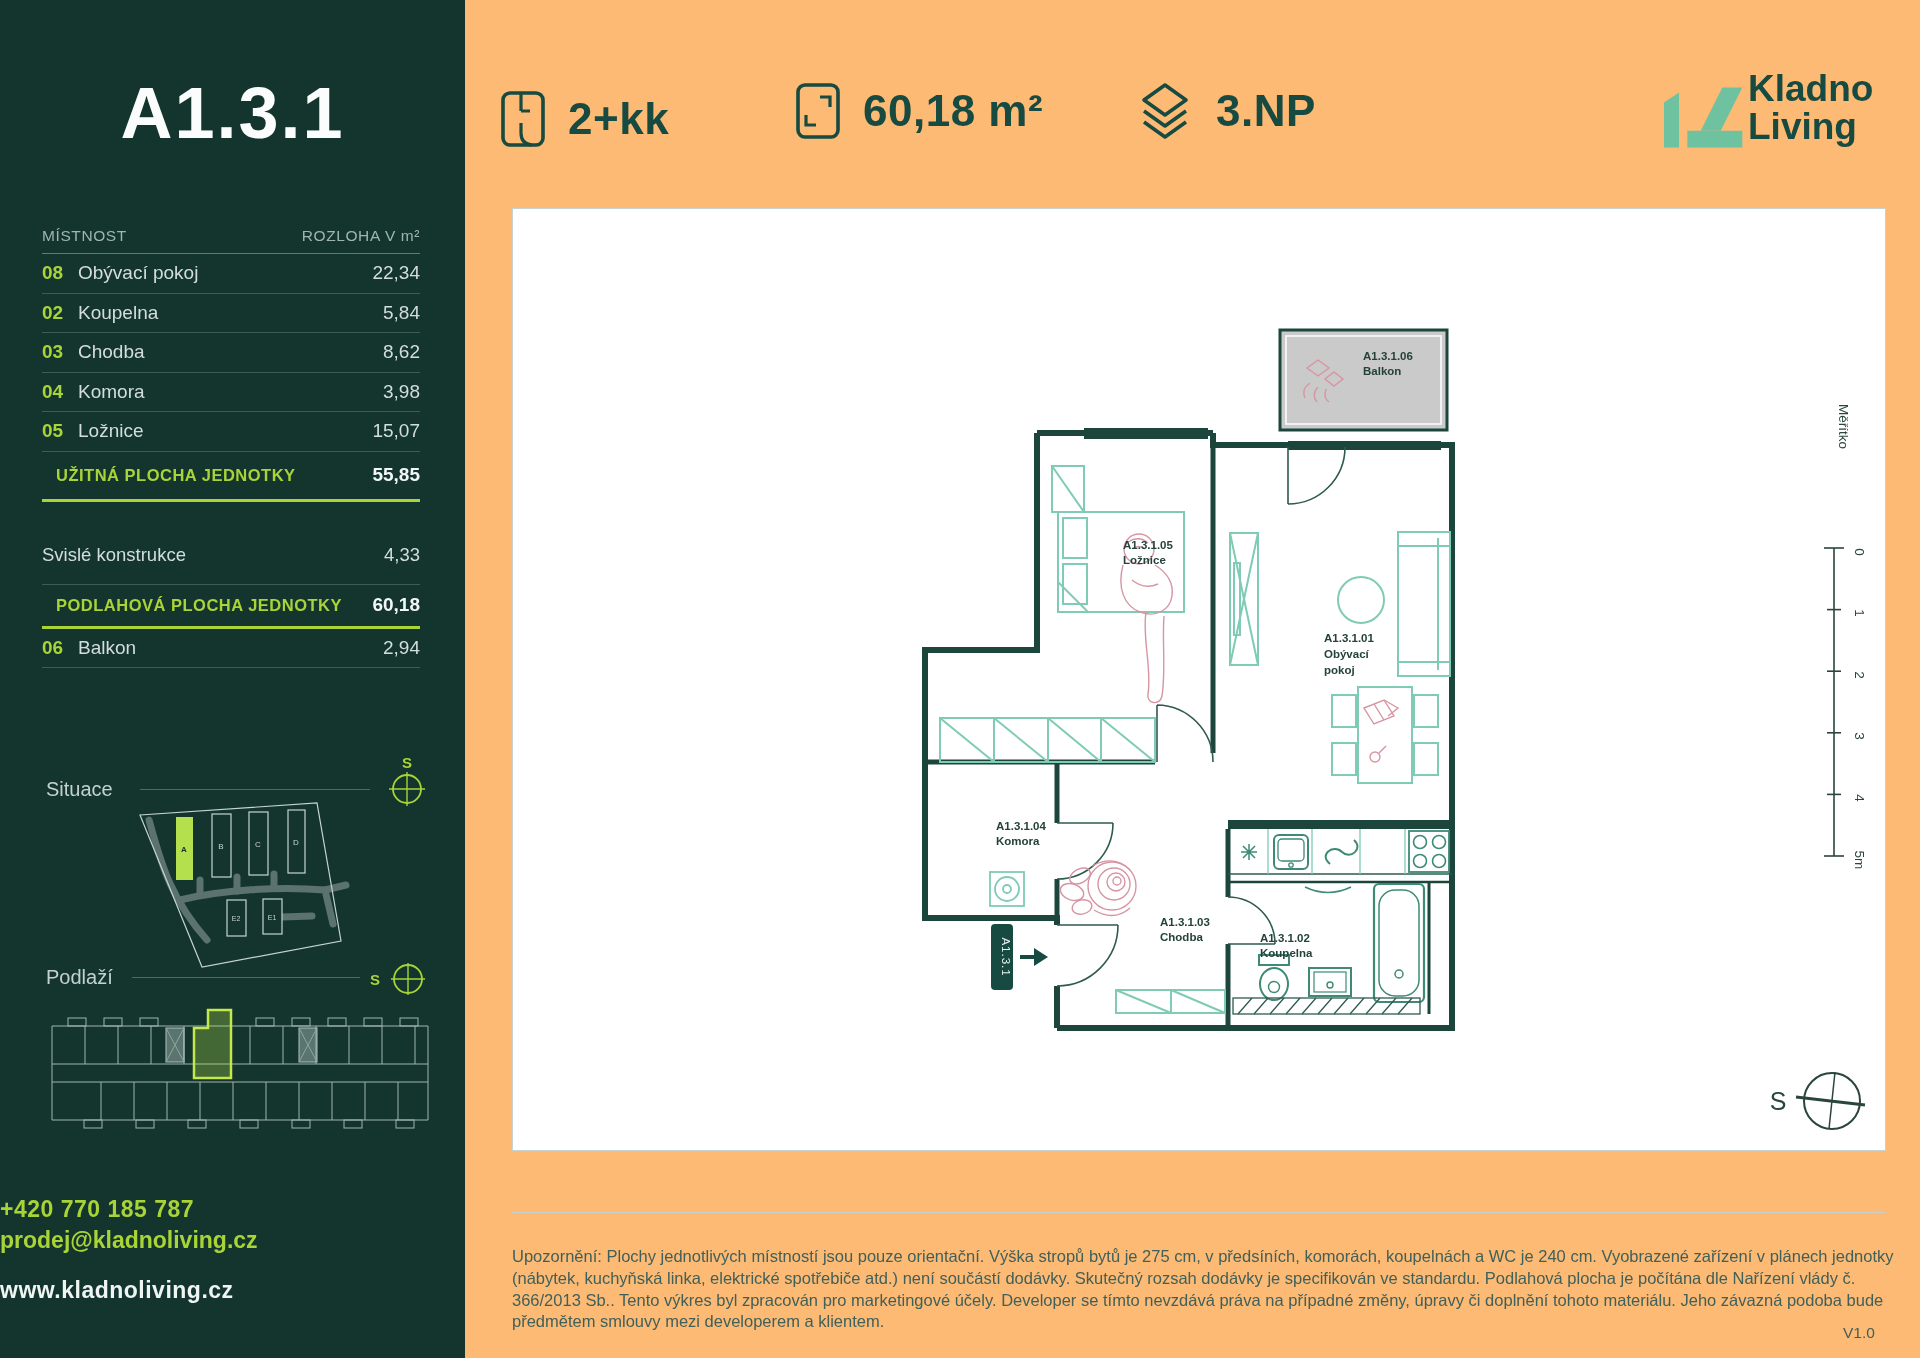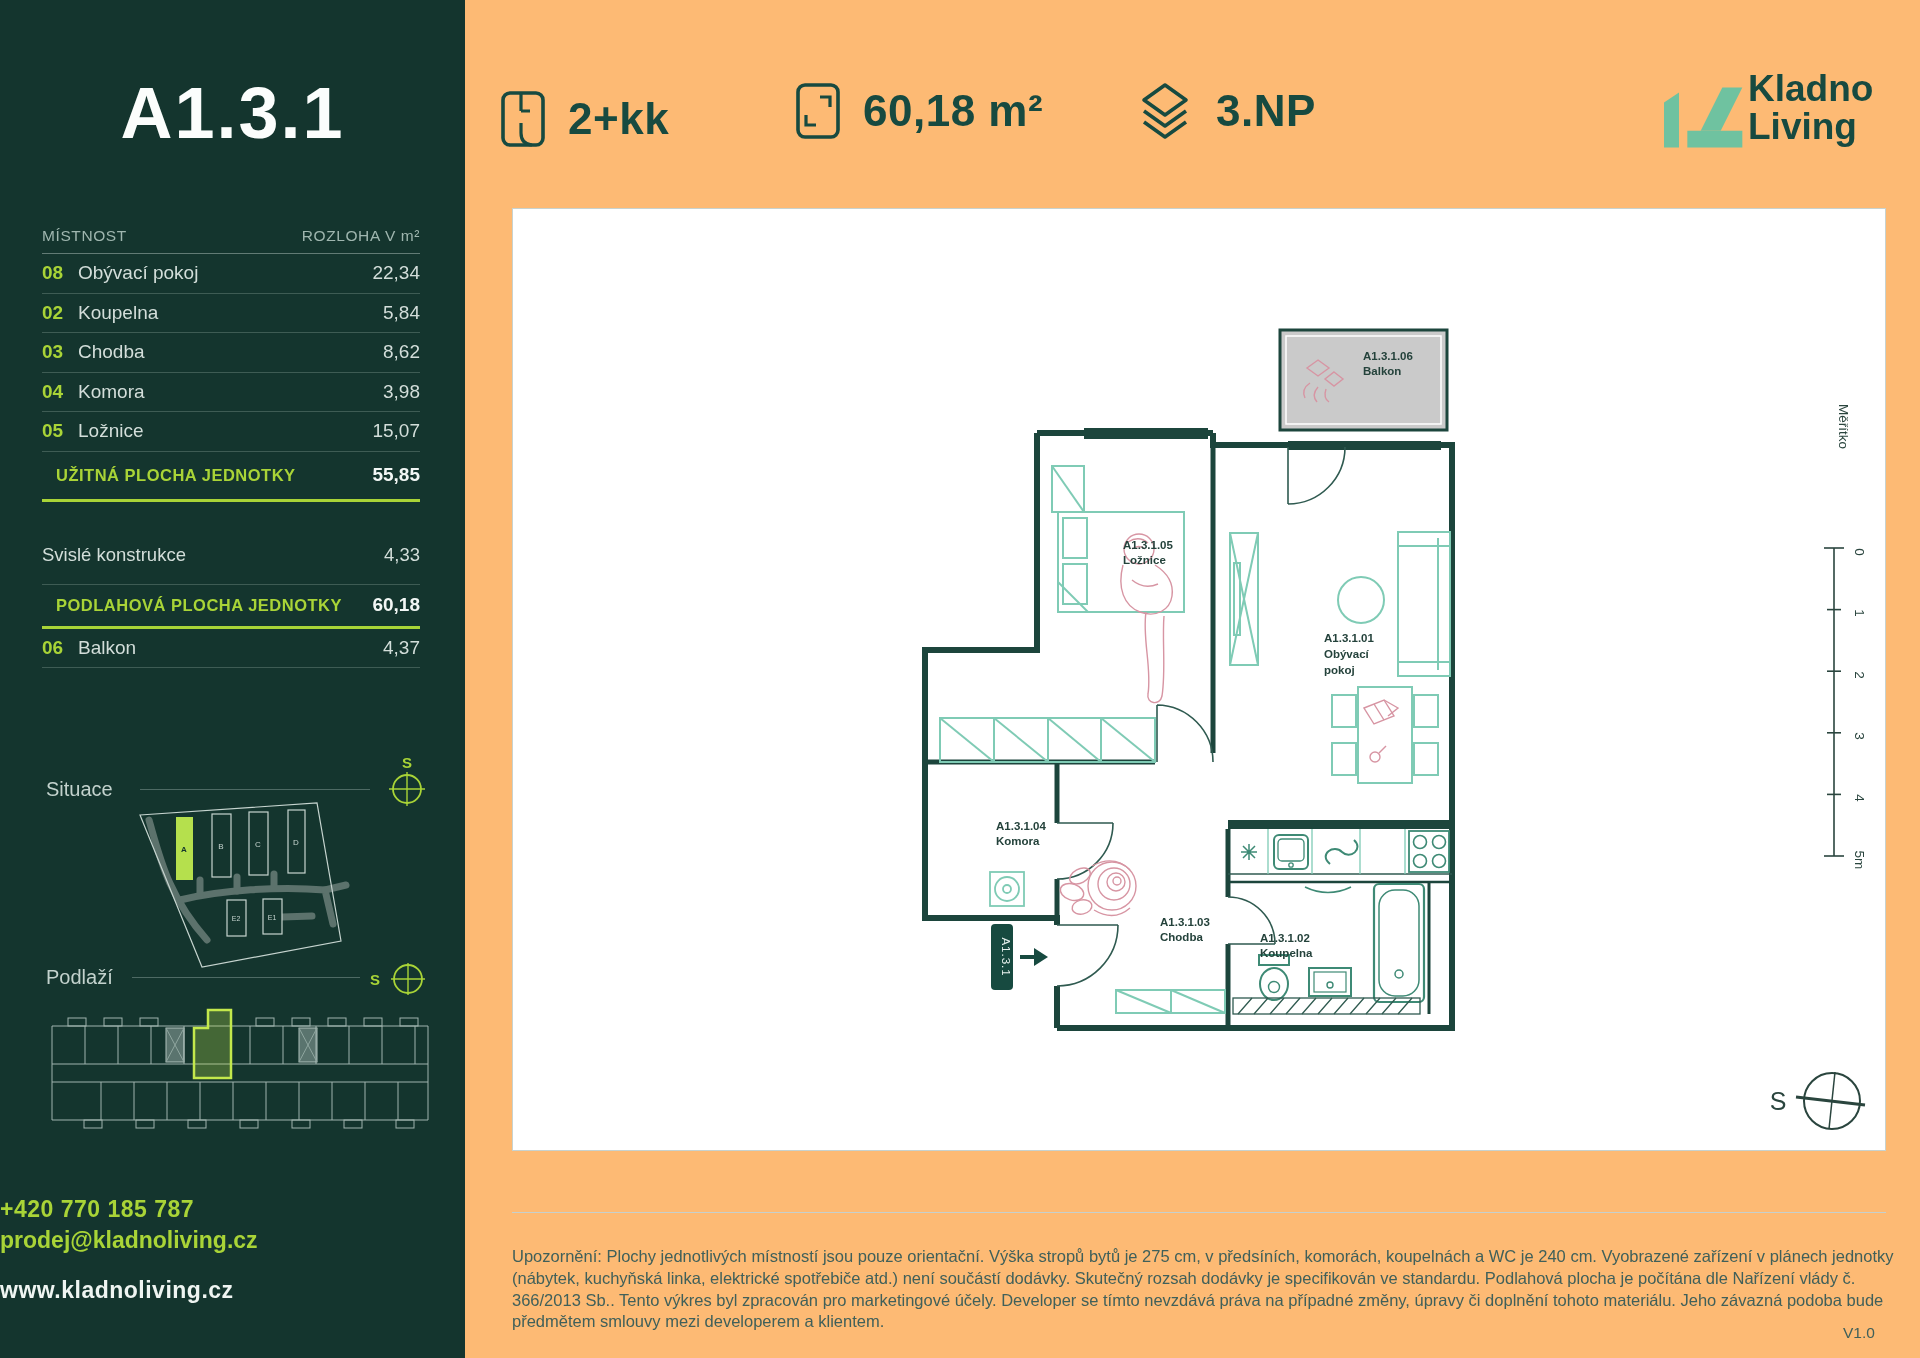--- a/index.html
+++ b/index.html
@@ -95,21 +95,21 @@
         <span>Svislé konstrukce</span>
         <span class="val">4,33</span>
       </div>
       <div class="sumrow" style="height:41px;">
         <span class="lbl">PODLAHOVÁ PLOCHA JEDNOTKY</span>
         <span class="val">60,18</span>
       </div>
       <div class="srow">
         <span class="num">06</span>
         <span class="lbl">Balkon</span>
-        <span class="val">4,37</span>
+        <span class="val">2,94</span>
       </div>
     </div>
 
     <div class="section-label" style="left:46px;top:778px;">Situace</div>
     <div class="section-line" style="left:140px;top:789px;width:230px;"></div>
     <svg class="plansvg" style="left:384px;top:752px;" width="46" height="58" viewBox="0 0 46 58">
       <text x="23" y="16" text-anchor="middle" fill="#A9D437" font-size="15" font-weight="600">S</text>
       <circle cx="23" cy="37" r="14" fill="none" stroke="#A9D437" stroke-width="1.8"></circle>
       <line x1="5" y1="37" x2="41" y2="37" stroke="#A9D437" stroke-width="1.4"></line>
       <line x1="23" y1="20" x2="23" y2="54" stroke="#A9D437" stroke-width="1.4"></line>

